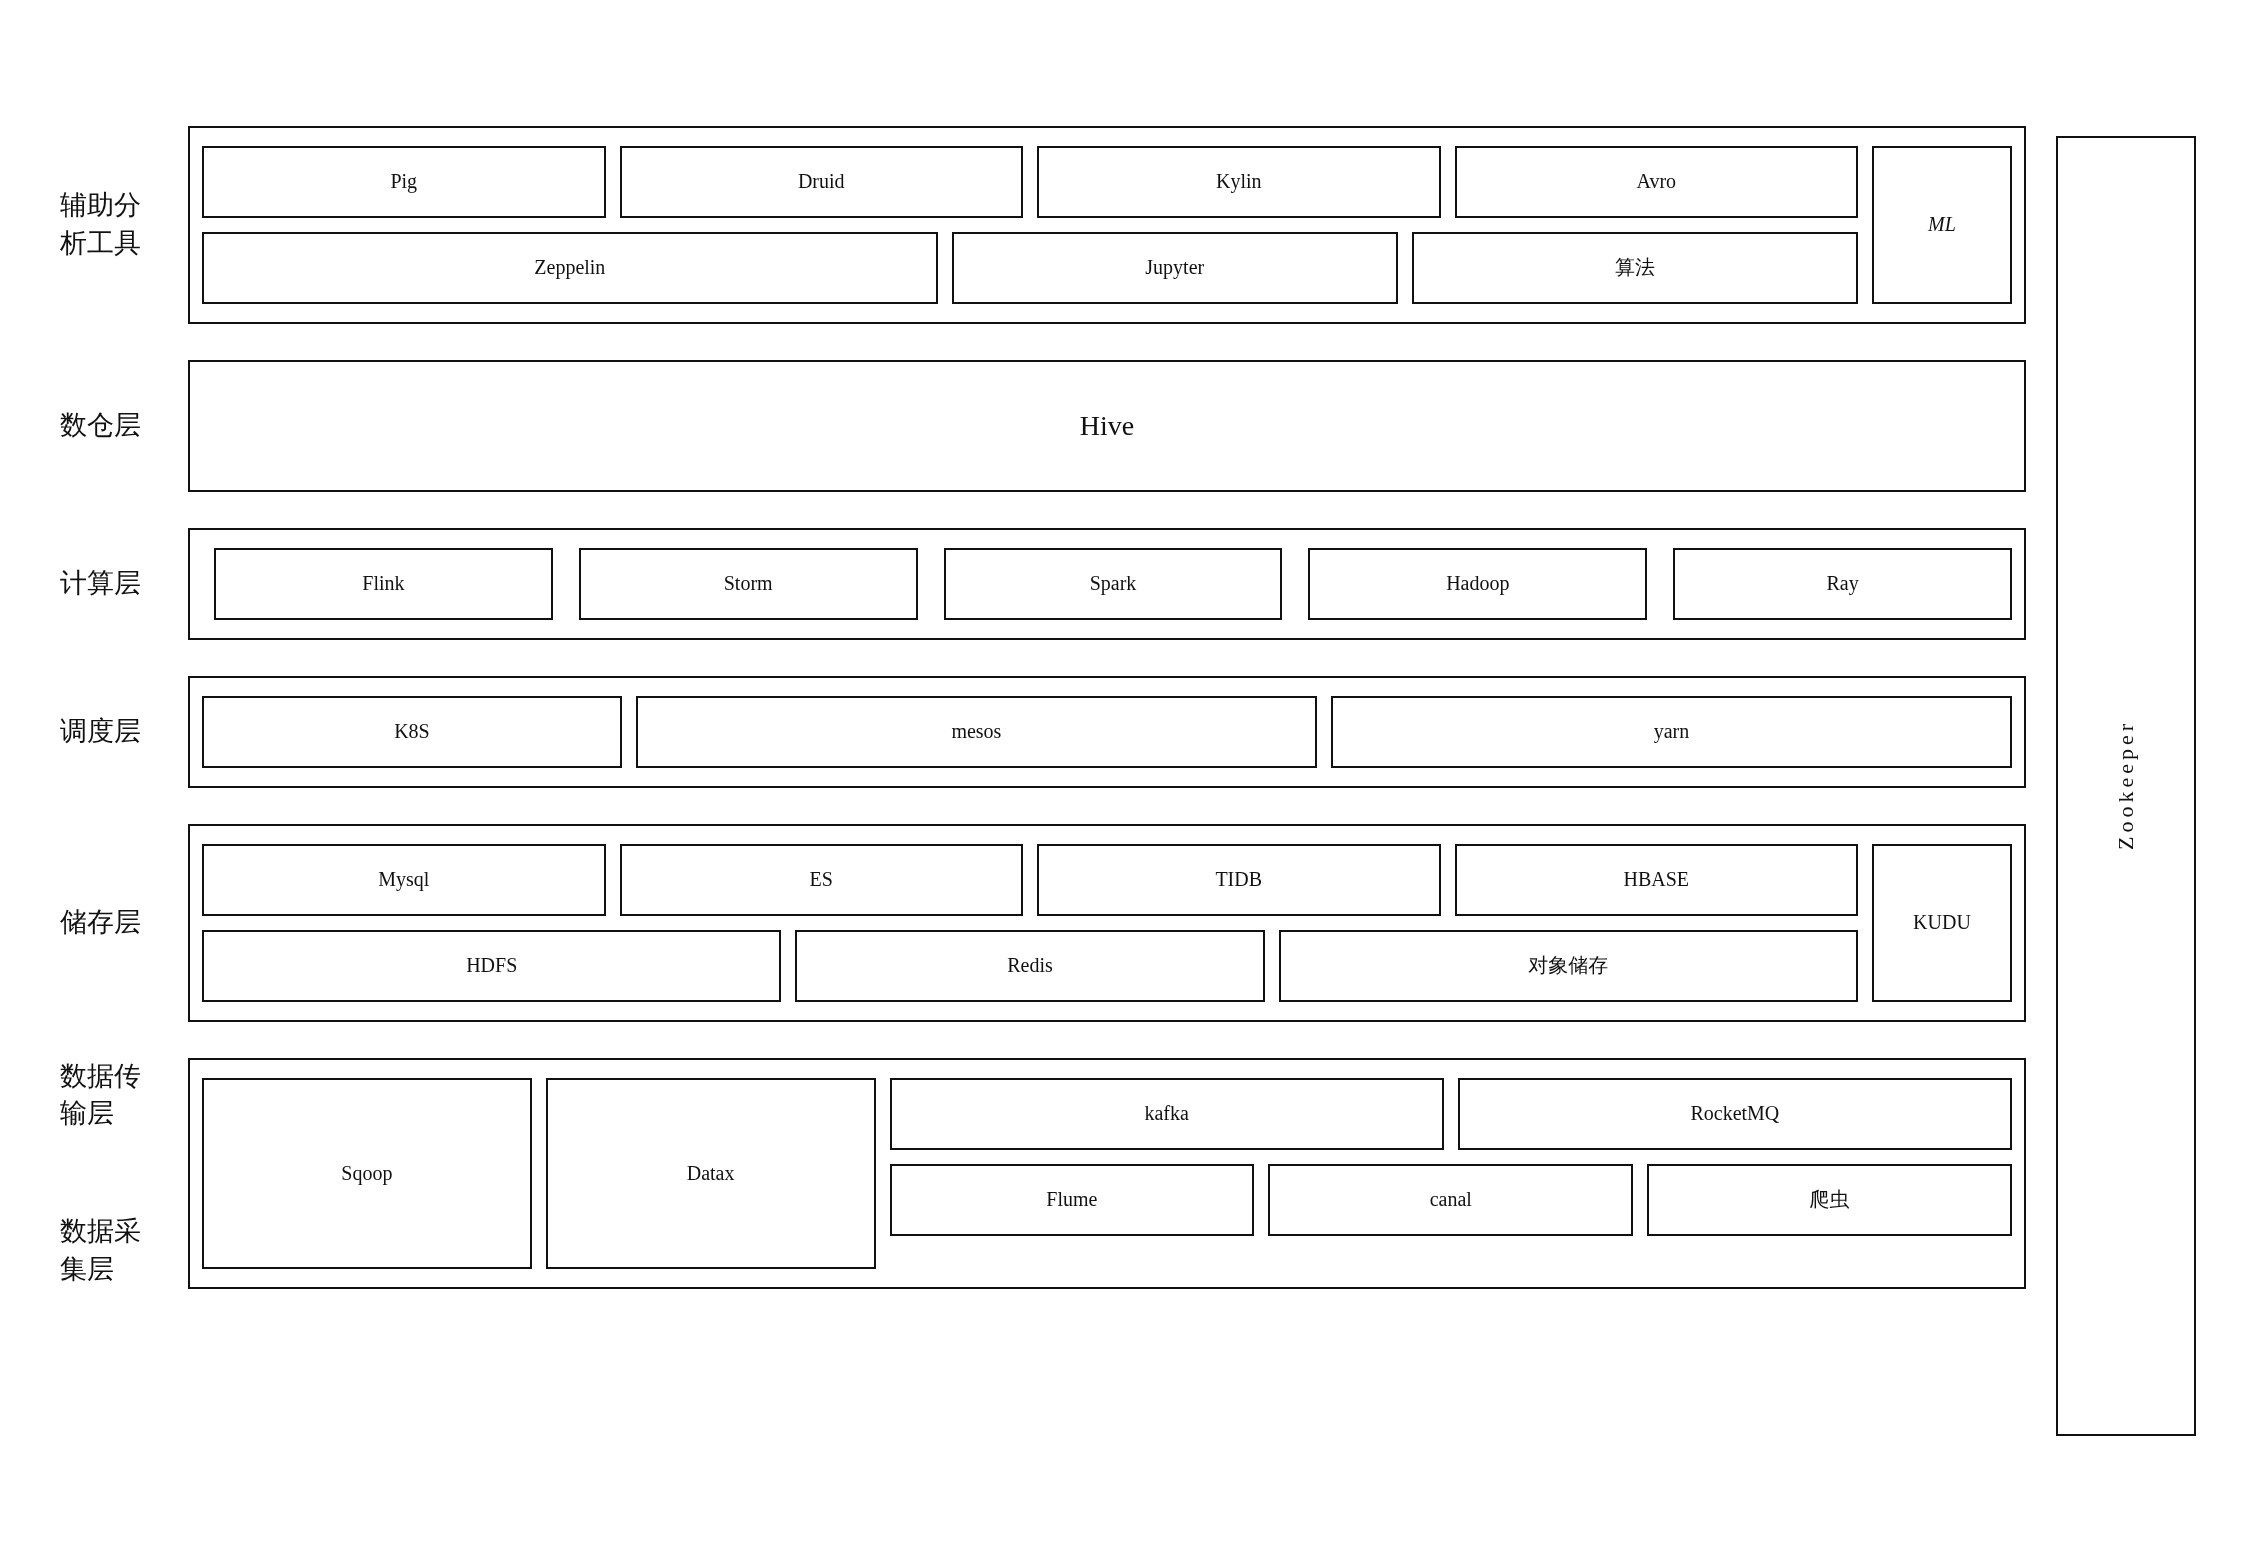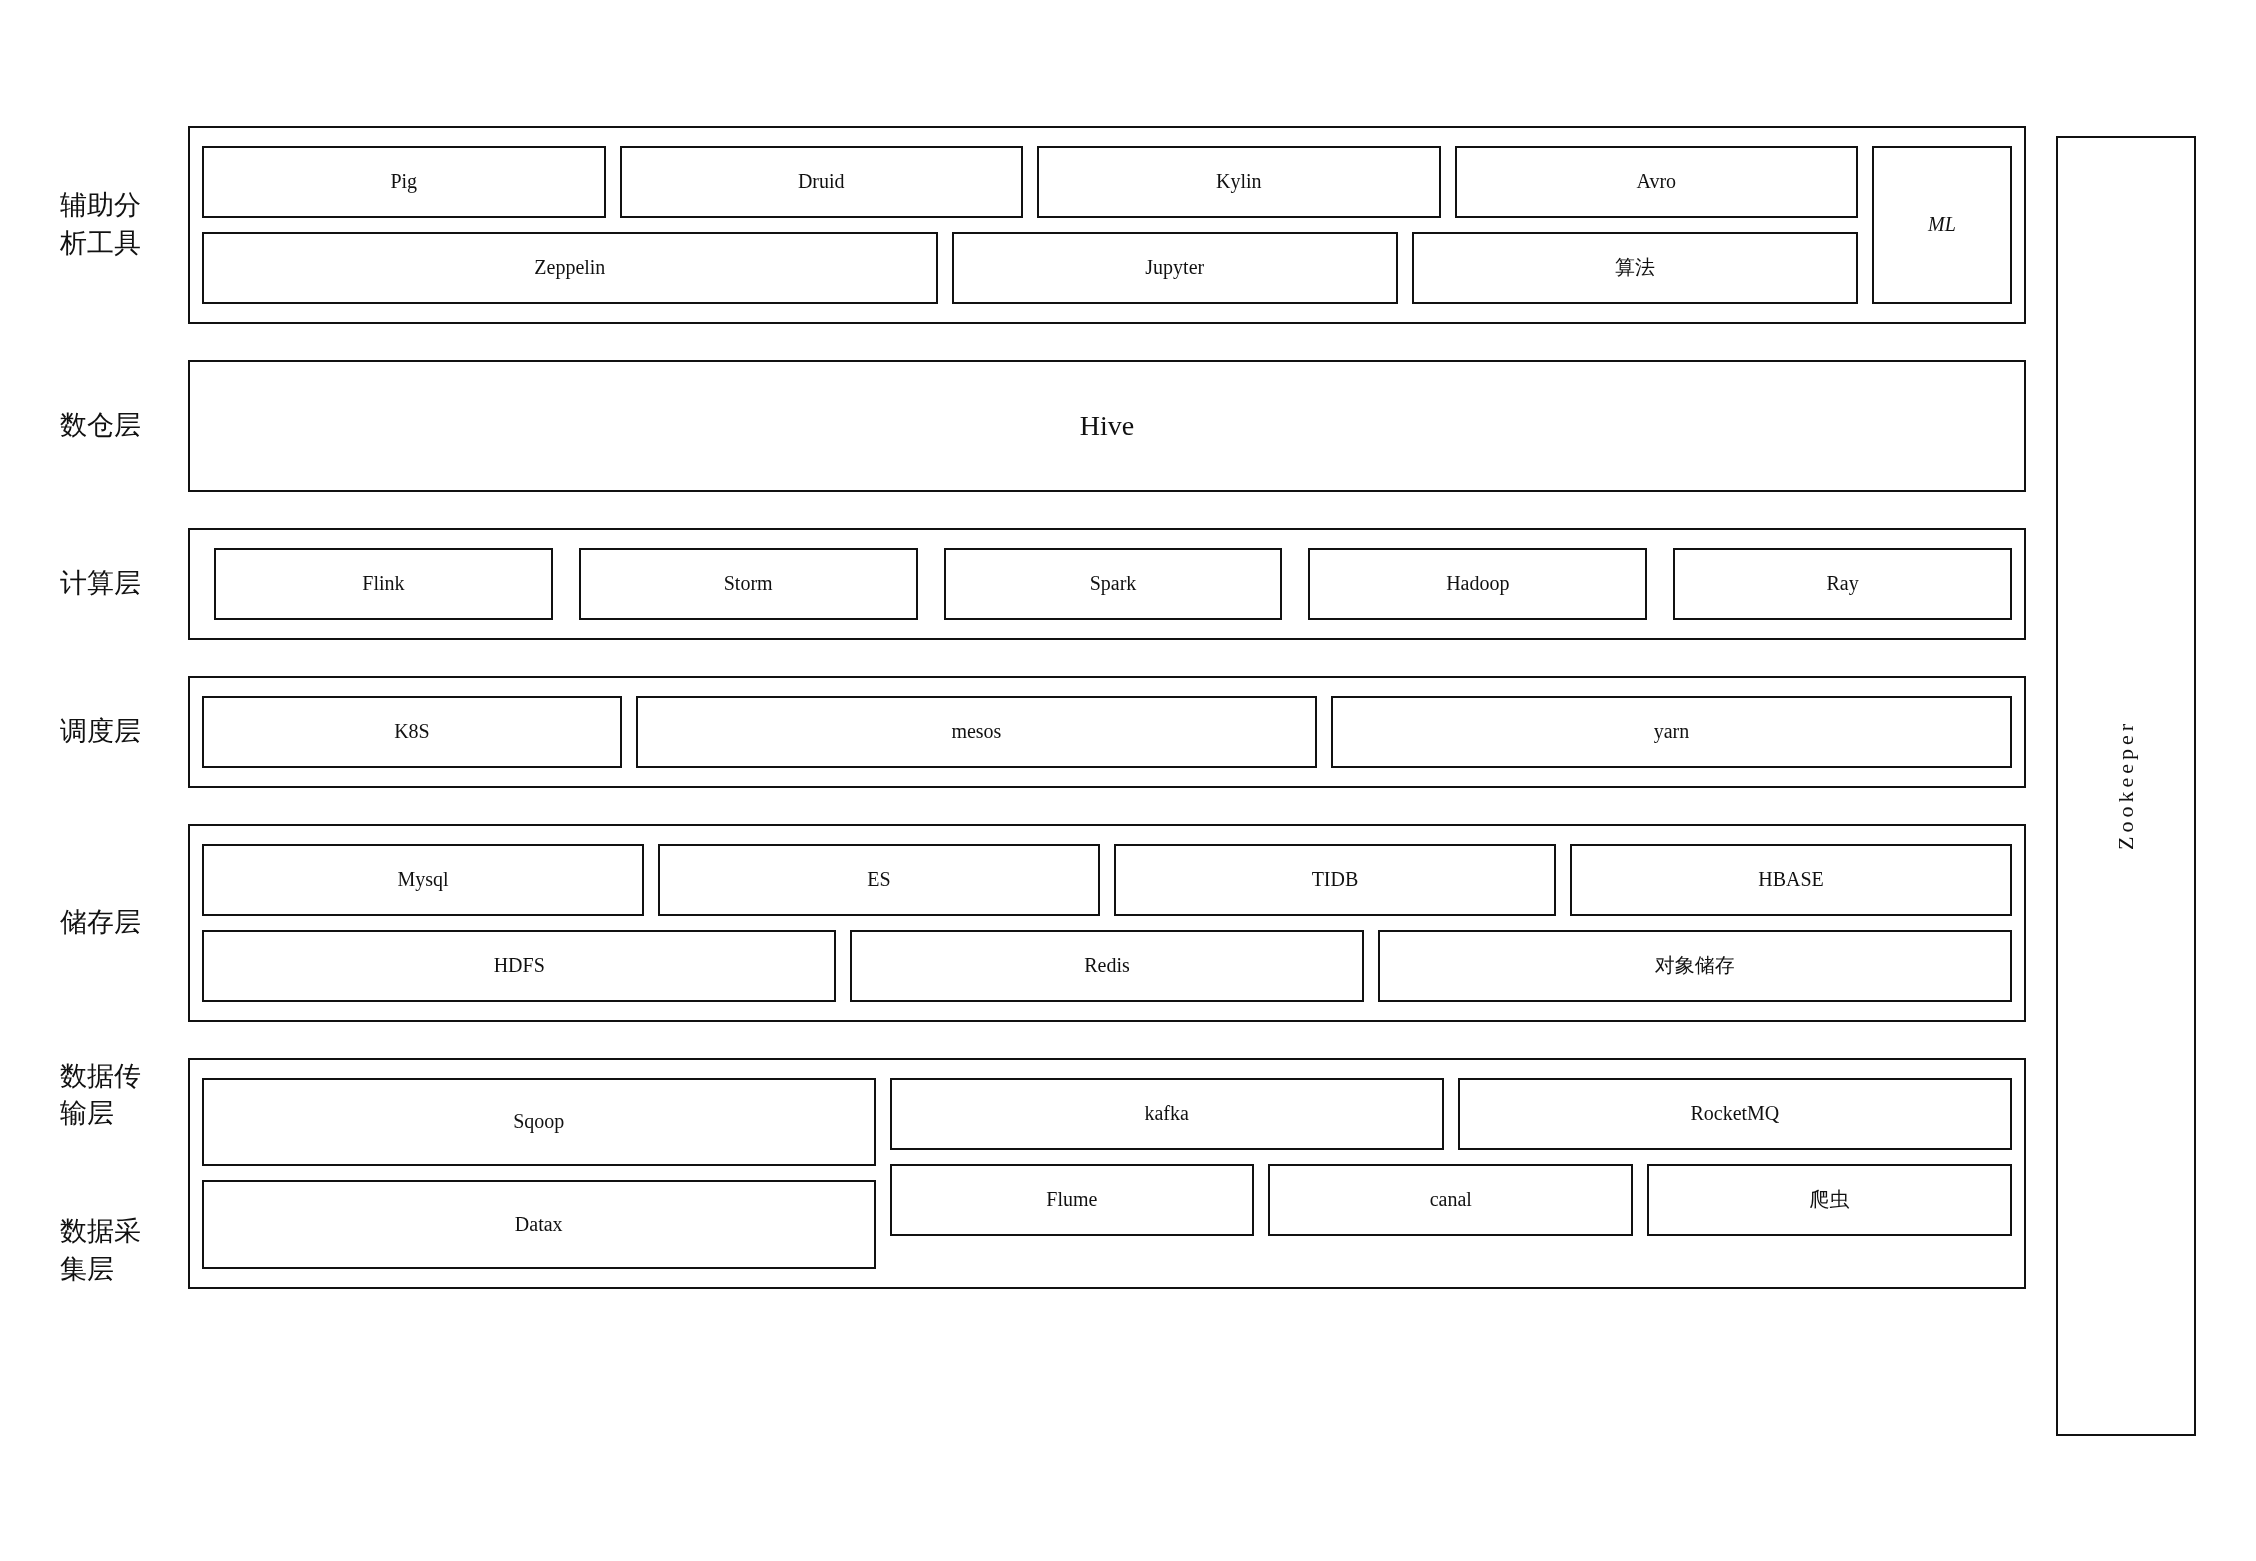--- a/index.html
+++ b/index.html
@@ -134,21 +134,20 @@
       flex: 1;
       display: flex;
       flex-direction: column;
       gap: 14px;
     }
     .storage-row2 .box:first-child { flex: 1.5; }
     .storage-row2 .box:nth-child(2) { flex: 1.2; }
     .storage-row2 .box:nth-child(3) { flex: 1.5; }
     .transport-sqoop-datax {
       display: flex;
-      flex-direction: column;
       gap: 14px;
       flex: 1.2;
     }
     .transport-sqoop-datax .box { flex: 1; height: 100%; }
     .transport-right {
       flex: 2;
       display: flex;
       flex-direction: column;
       gap: 14px;
     }
@@ -255,20 +254,21 @@
             <div class="box">ES</div>
             <div class="box">TIDB</div>
             <div class="box">HBASE</div>
           </div>
           <div class="boxes-row storage-row2">
             <div class="box" style="flex:1.5">HDFS</div>
             <div class="box" style="flex:1.2">Redis</div>
             <div class="box" style="flex:1.5">对象储存</div>
           </div>
         </div>
+        <div class="storage-kudu">KUDU</div>
       </div>
     </div>
 
     <div class="layer-row" style="align-items:stretch;">
       <div class="dual-label">
         <div class="layer-label">数据传输层</div>
         <div class="layer-label">数据采集层</div>
       </div>
       <div class="layer-content transport-layer" style="flex-direction:row; gap:14px;">
         <div class="transport-sqoop-datax">

